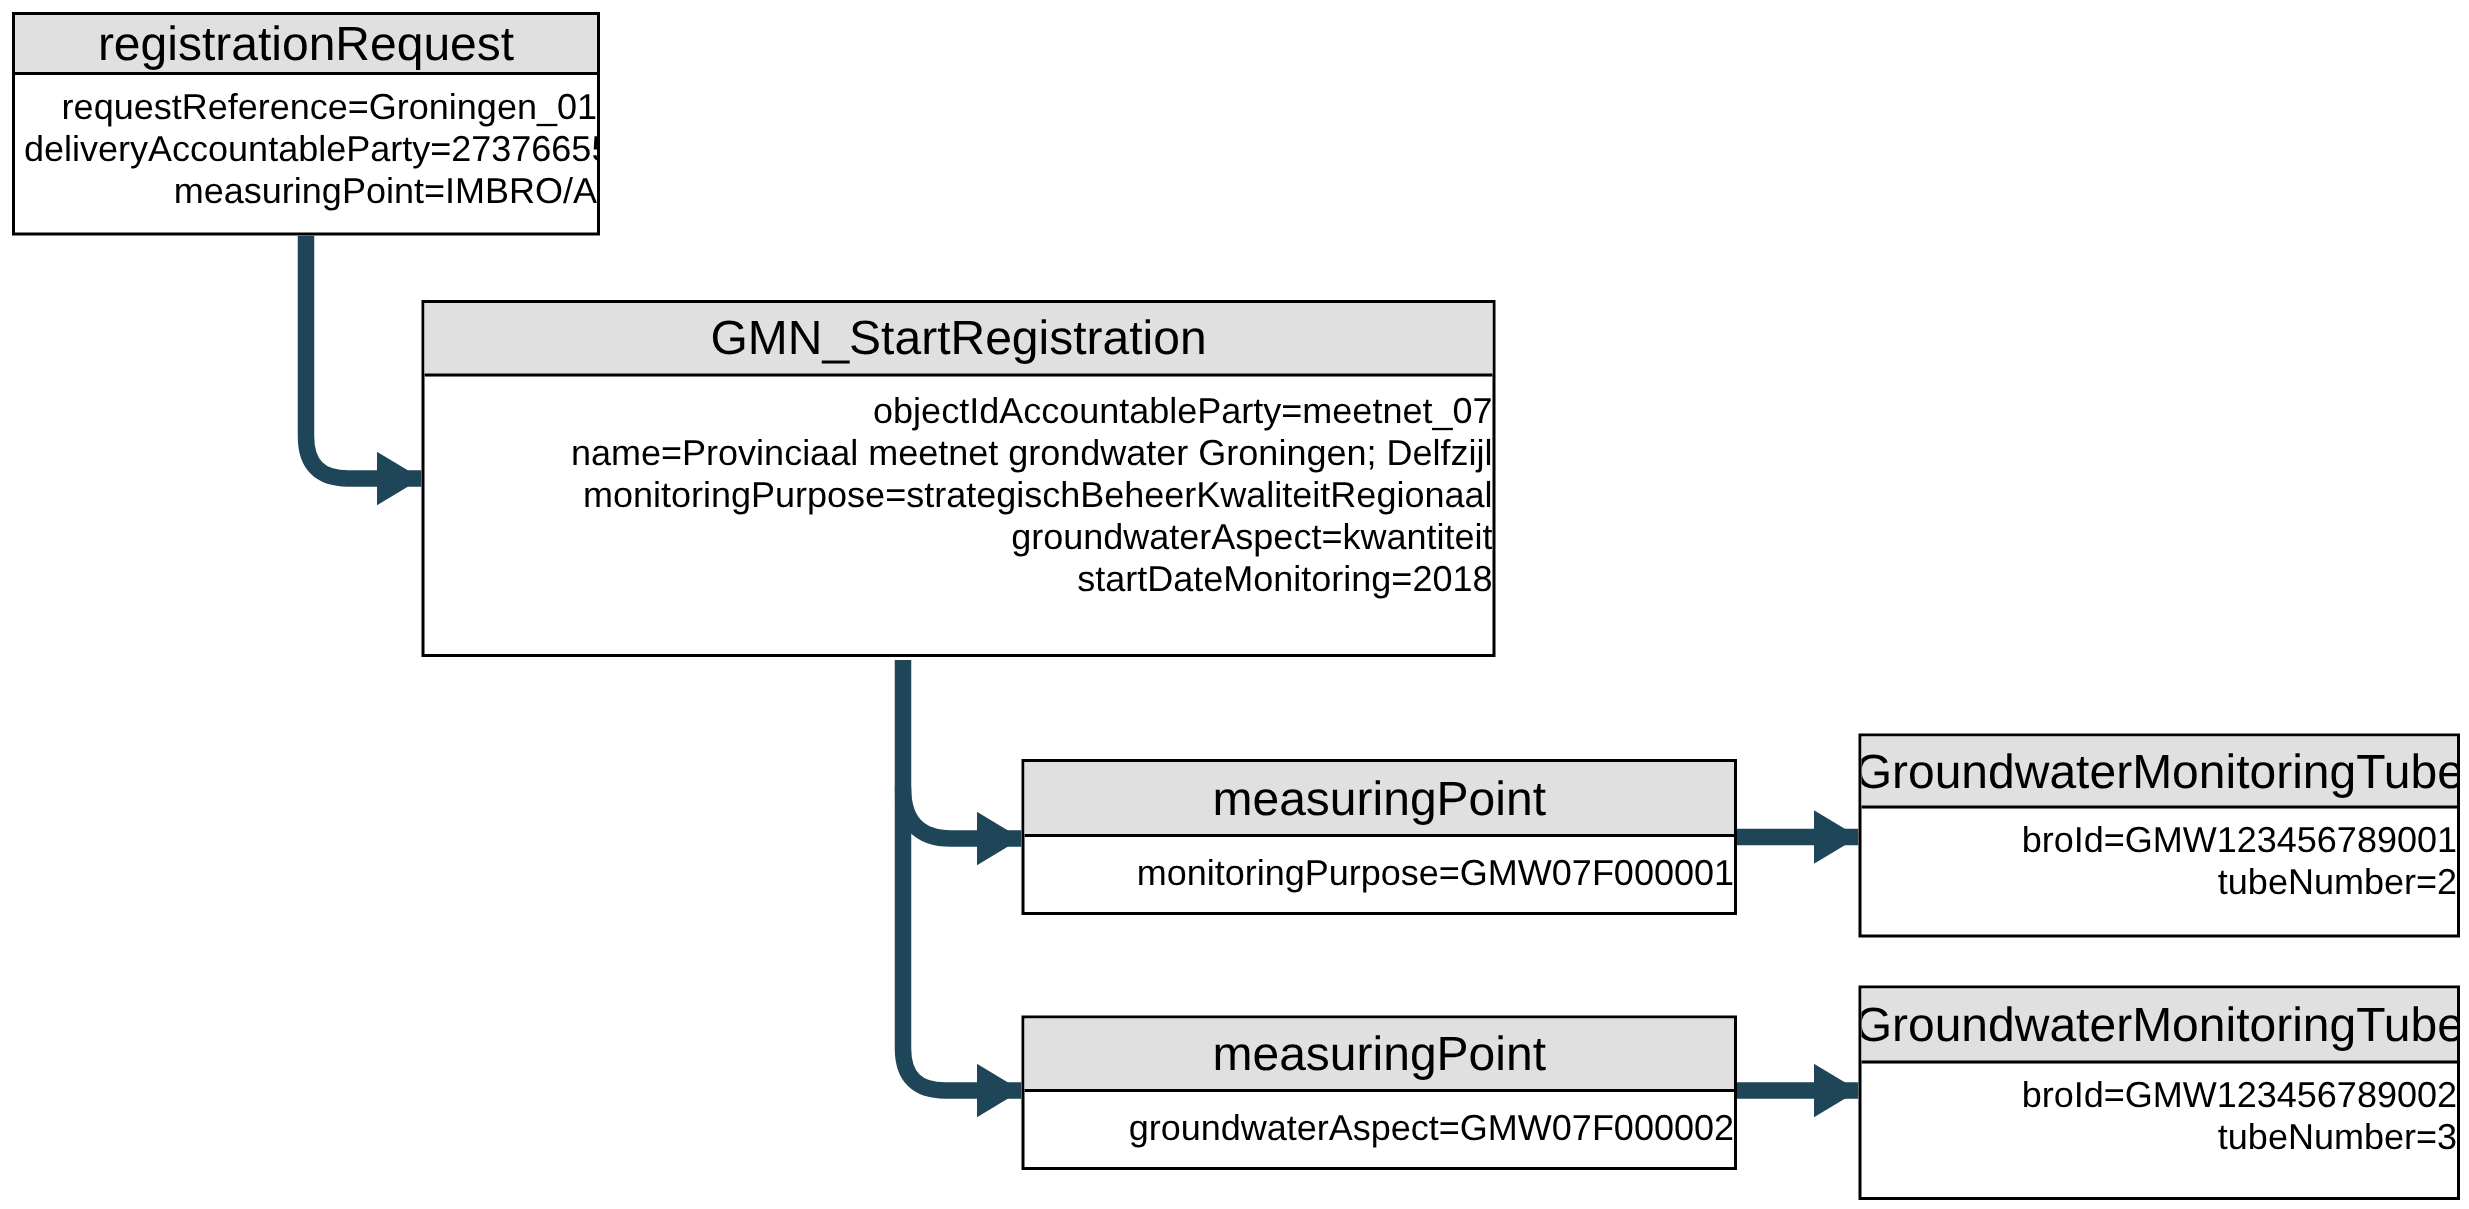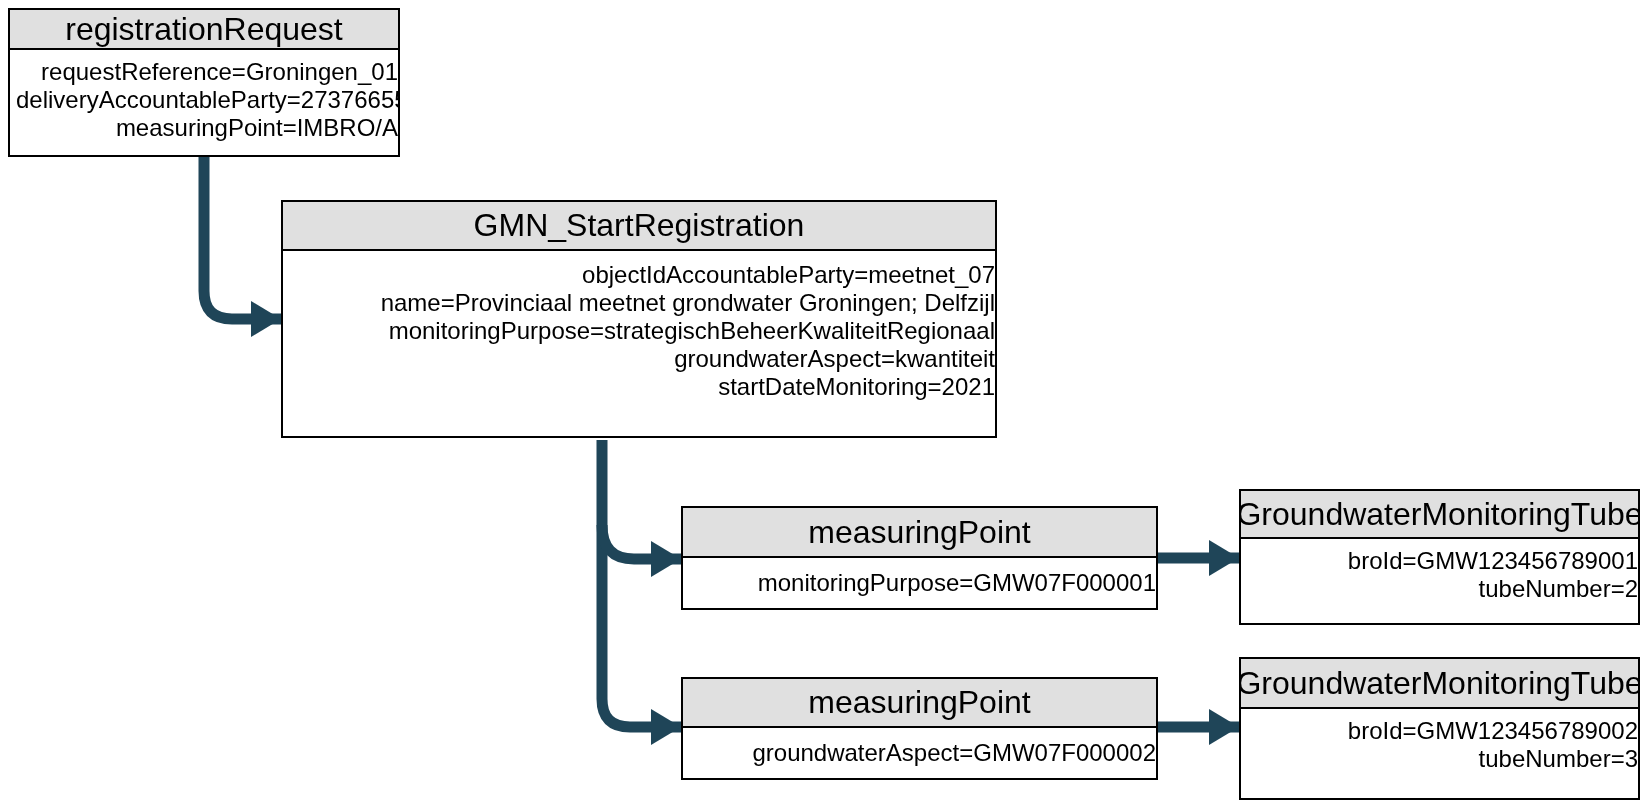--- a/index.html
+++ b/index.html
@@ -87,21 +87,21 @@
     </div>
   </div>
 
   <div class="node" style="left:281px; top:184px; width:716px; height:238px;margin-top:16px;">
     <div class="node-header" style="height:49px">GMN_StartRegistration</div>
     <div class="node-body body-pad-md">
       <div class="attr">objectIdAccountableParty=meetnet_07</div>
       <div class="attr">name=Provinciaal meetnet grondwater Groningen; Delfzijl</div>
       <div class="attr">monitoringPurpose=strategischBeheerKwaliteitRegionaal</div>
       <div class="attr">groundwaterAspect=kwantiteit</div>
-      <div class="attr">startDateMonitoring=2021</div>
+      <div class="attr">startDateMonitoring=2018</div>
     </div>
   </div>
 
   <div class="node" style="left:681px; top:506px; width:477px; height:104px;">
     <div class="node-header" style="height:50px">measuringPoint</div>
     <div class="node-body body-pad-mp">
       <div class="attr">monitoringPurpose=GMW07F000001</div>
     </div>
   </div>
 

